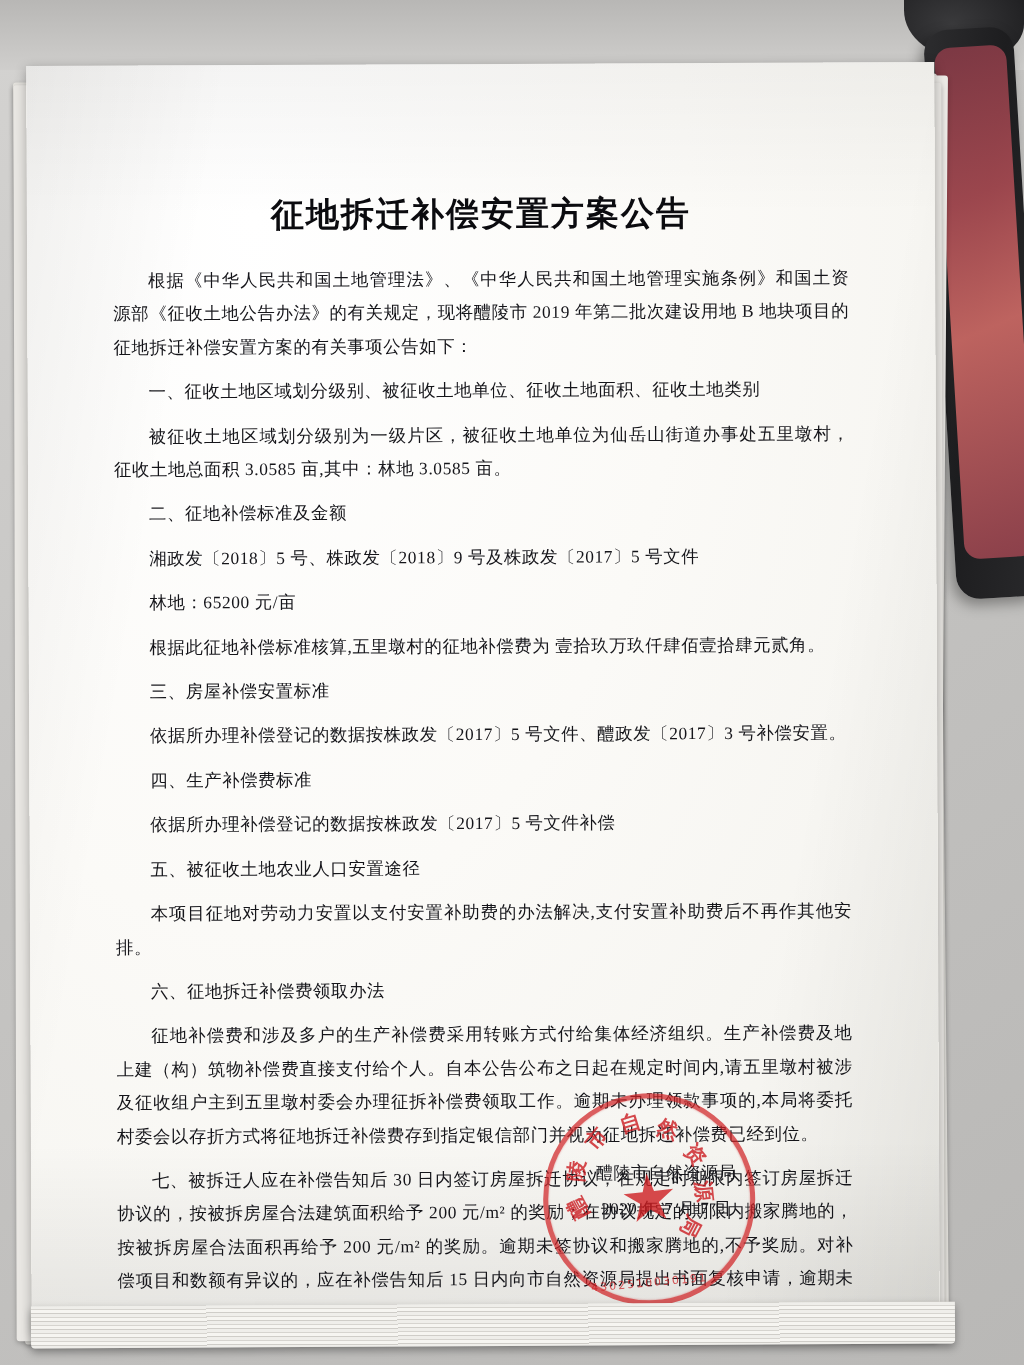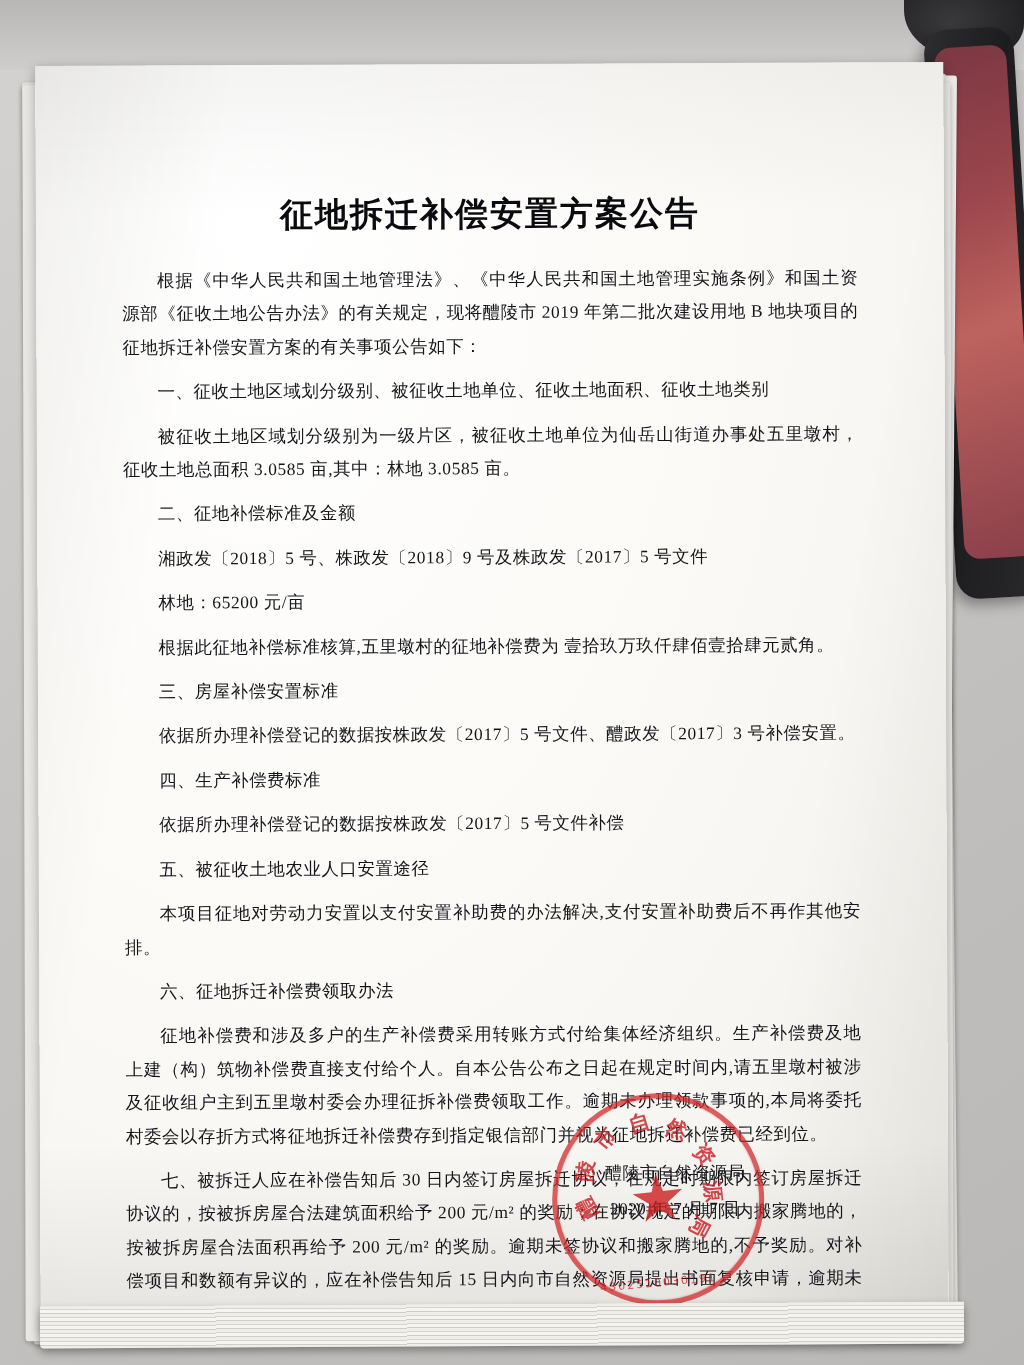--- a/index.html
+++ b/index.html
@@ -53,21 +53,21 @@
     position: absolute;
     left: 10px; top: 18px; right: 8px; bottom: 40px;
     background: linear-gradient(160deg, #8a3b48 0%, #b14d55 30%, #d96f6a 55%, #9c4450 100%);
     border-radius: 16px;
     opacity: .85;
   }
 
   
   .paper-stack {
     position: absolute;
-    left: 22px;
+    left: 13px;
     top: 58px;
     width: 936px;
     height: 1290px;
   }
   .sheet-under {
     position: absolute;
     background: #efeeea;
     border-radius: 3px;
     box-shadow: 0 2px 5px rgba(0,0,0,0.25);
   }

